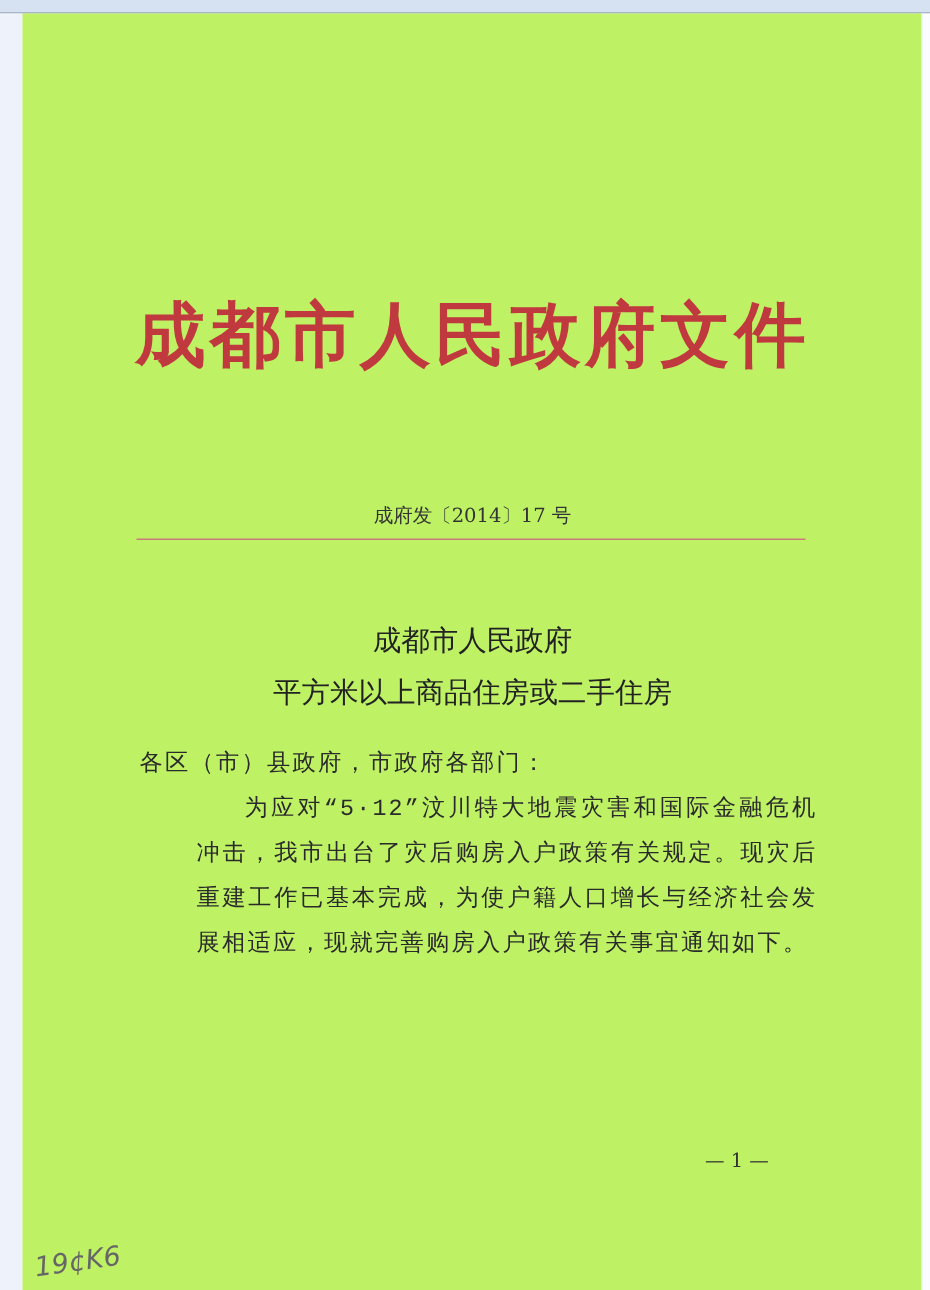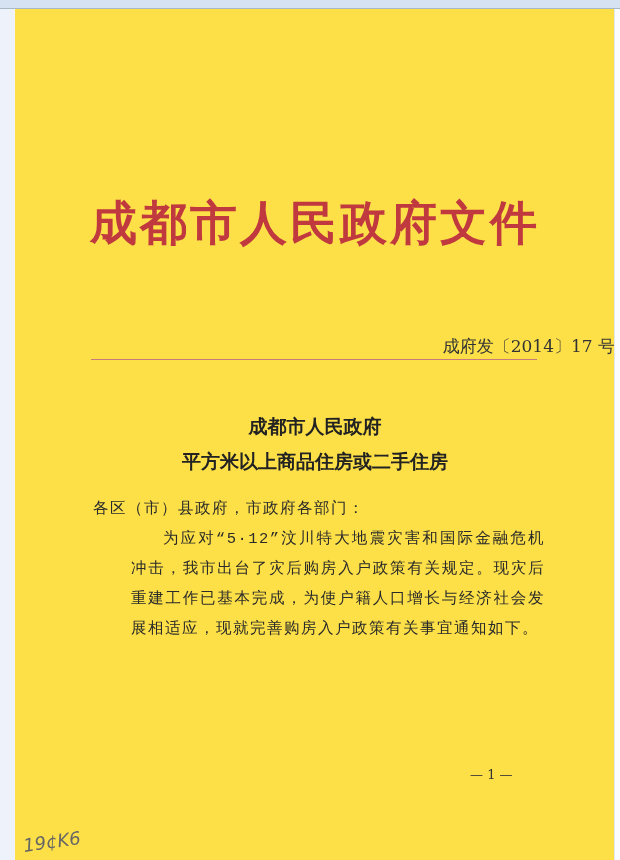--- a/index.html
+++ b/index.html
@@ -11,43 +11,43 @@
   .topbar {
     position:absolute; left:0; top:0; width:620px; height:8px;
     background:#d6e2f2; border-bottom:1px solid #a9b6c6;
   }
   .leftgutter {
     position:absolute; left:0; top:9px; width:14px; height:851px;
     background:#eef2fa;
   }
   .page {
     position:absolute; left:14px; top:9px; width:600px; height:851px;
-    background:#fde047;
+    background:#bef264;
     border-left:1px solid #f2f4f8;
   }
   .rightedge {
     position:absolute; left:614px; top:9px; width:6px; height:851px;
     background:#fbfcfd; border-left:1px solid #e4e7ec;
   }
   .header-title {
     position:absolute; left:0; width:600px; top:183px;
     text-align:center; color:#c0393f; font-size:47px; font-weight:bold;
     letter-spacing:3px;
   }
   .doc-number {
     position:absolute; left:0; width:600px; top:326px;
-    text-align:right; font-size:17px; color:#333;
+    text-align:center; font-size:13px; color:#333;
   }
   .red-rule {
     position:absolute; left:76px; top:350px; width:446px; height:1px;
     background:#c97a7f;
   }
   .notice-org, .notice-subject {
     position:absolute; left:0; width:600px; text-align:center;
-    font-size:19px; font-weight:bold; color:#222;
+    font-size:19px; font-weight:normal; color:#222;
   }
   .notice-org { top:405px; }
   .notice-subject { top:440px; }
   .body-text {
     position:absolute; left:78px; width:452px; font-size:15.5px; color:#2a2a2a;
     letter-spacing:1.5px; line-height:30px;
   }
   .para { margin:0; text-align:justify;font-family:Liberation Mono, monospace; }
   .indent { text-indent:32px;margin-left:38px; }
   .page-number {

